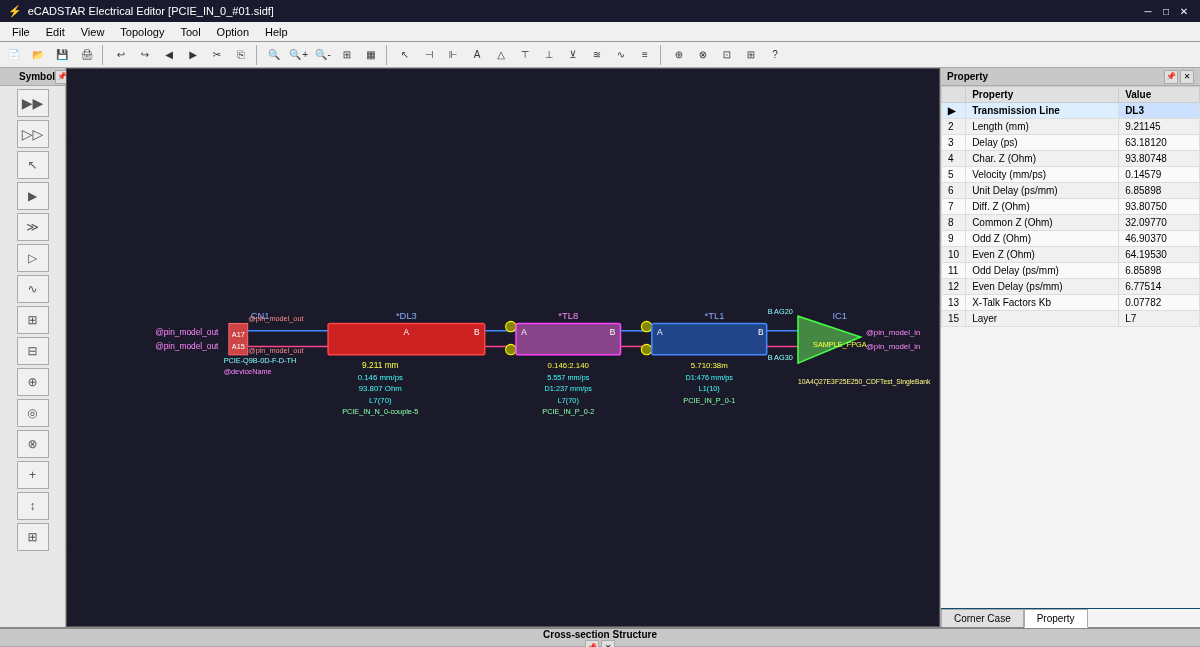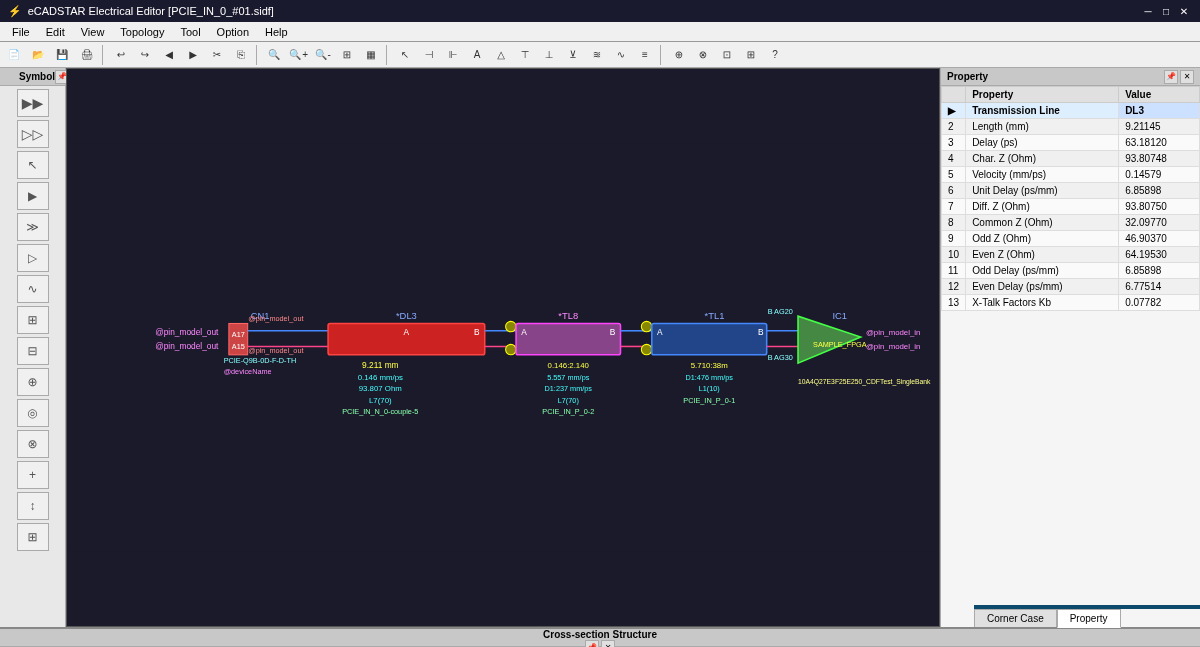--- a/index.html
+++ b/index.html
@@ -36,21 +36,21 @@
     #property-header { background: #c8c8c8; height: 18px; display: flex; align-items: center; justify-content: space-between; padding: 0 6px; border-bottom: 1px solid #aaa; font-size: 10px; font-weight: bold; }
     #property-header .prop-controls { display: flex; gap: 2px; }
     #property-table { flex: 1; overflow-y: auto; }
     #property-table table { width: 100%; border-collapse: collapse; font-size: 10px; }
     #property-table th { background: #e0e0e0; padding: 2px 6px; border: 1px solid #ccc; text-align: left; font-weight: bold; }
     #property-table td { padding: 2px 6px; border: 1px solid #ddd; }
     #property-table tr:nth-child(even) td { background: #f0f0f0; }
     #property-table tr:nth-child(odd) td { background: #fafafa; }
     #property-table tr.header-row td { background: #ddeeff; font-weight: bold; }
     #property-table tr.header-row td:first-child { width: 16px; }
-    .prop-tabs { display: flex; border-top: 4px solid #0c4a6e; margin-left: 33px; }
+    .prop-tabs { display: flex; border-top: 1px solid #0c4a6e; }
     .prop-tab { padding: 3px 12px; font-size: 10px; cursor: pointer; background: #e0e0e0; border: 1px solid #aaa; border-bottom: none; }
     .prop-tab.active { background: white; border-bottom: 1px solid white; margin-bottom: -1px; }
 
     
     #bottom-panel { height: 120px; background: #2a2a1a; border-top: 2px solid #888; display: flex; flex-direction: column; }
     #bottom-panel-header { background: #c8c8c8; height: 18px; display: flex; align-items: center; justify-content: space-between; padding: 0 6px; border-bottom: 1px solid #aaa; font-size: 10px; font-weight: bold; flex-direction: column; }
 
     
     .schematic-svg { width: 100%; height: 100%; }
   </style>
@@ -305,20 +305,25 @@
             <tr>
               <td>12</td>
               <td>Even Delay (ps/mm)</td>
               <td>6.77514</td>
             </tr>
             <tr>
               <td>13</td>
               <td>X-Talk Factors Kb</td>
               <td>0.07782</td>
             </tr>
+            <tr>
+              <td>15</td>
+              <td>Layer</td>
+              <td>L7</td>
+            </tr>
           </tbody>
       </table>
     </div>
     <div class="prop-tabs">
       <div class="prop-tab">Corner Case</div>
       <div class="prop-tab active">Property</div>
     </div>
   </div>
 </div>
 

